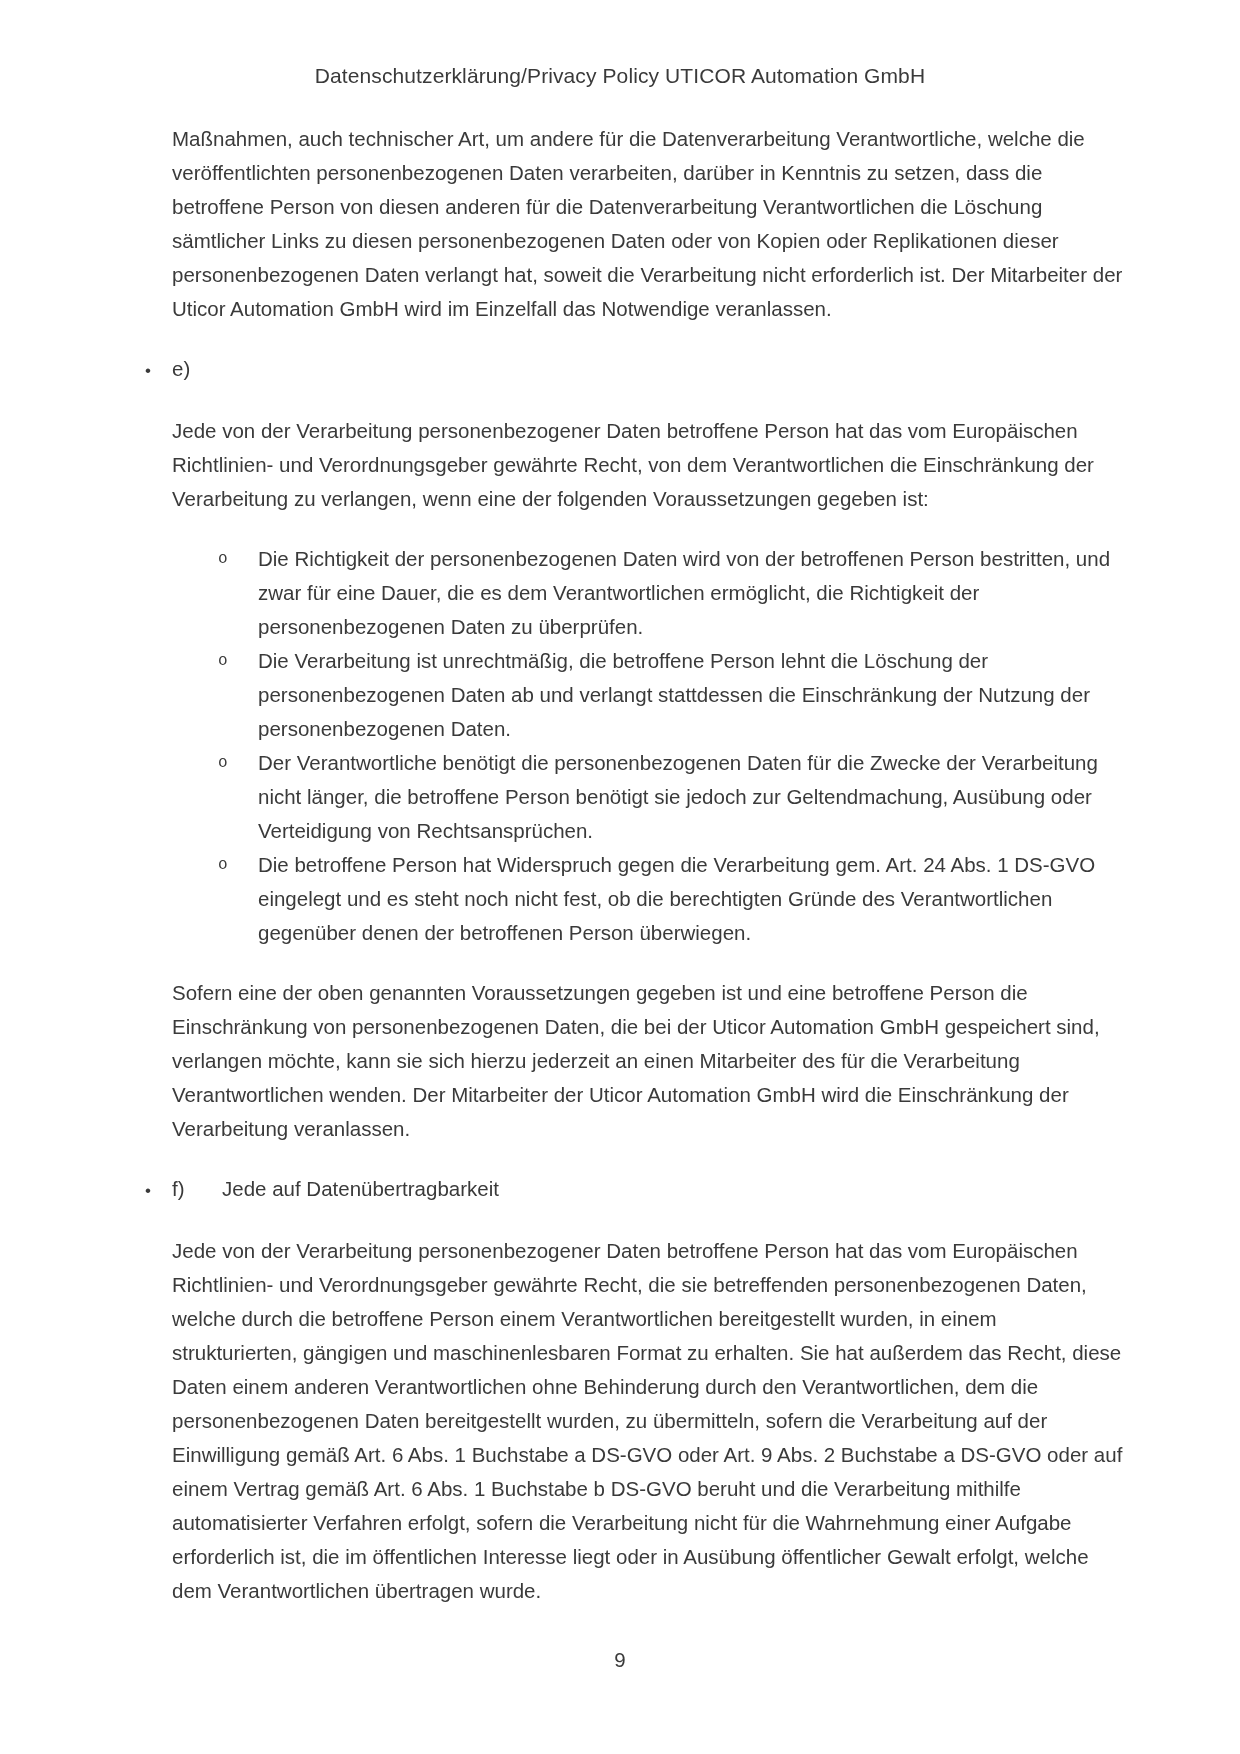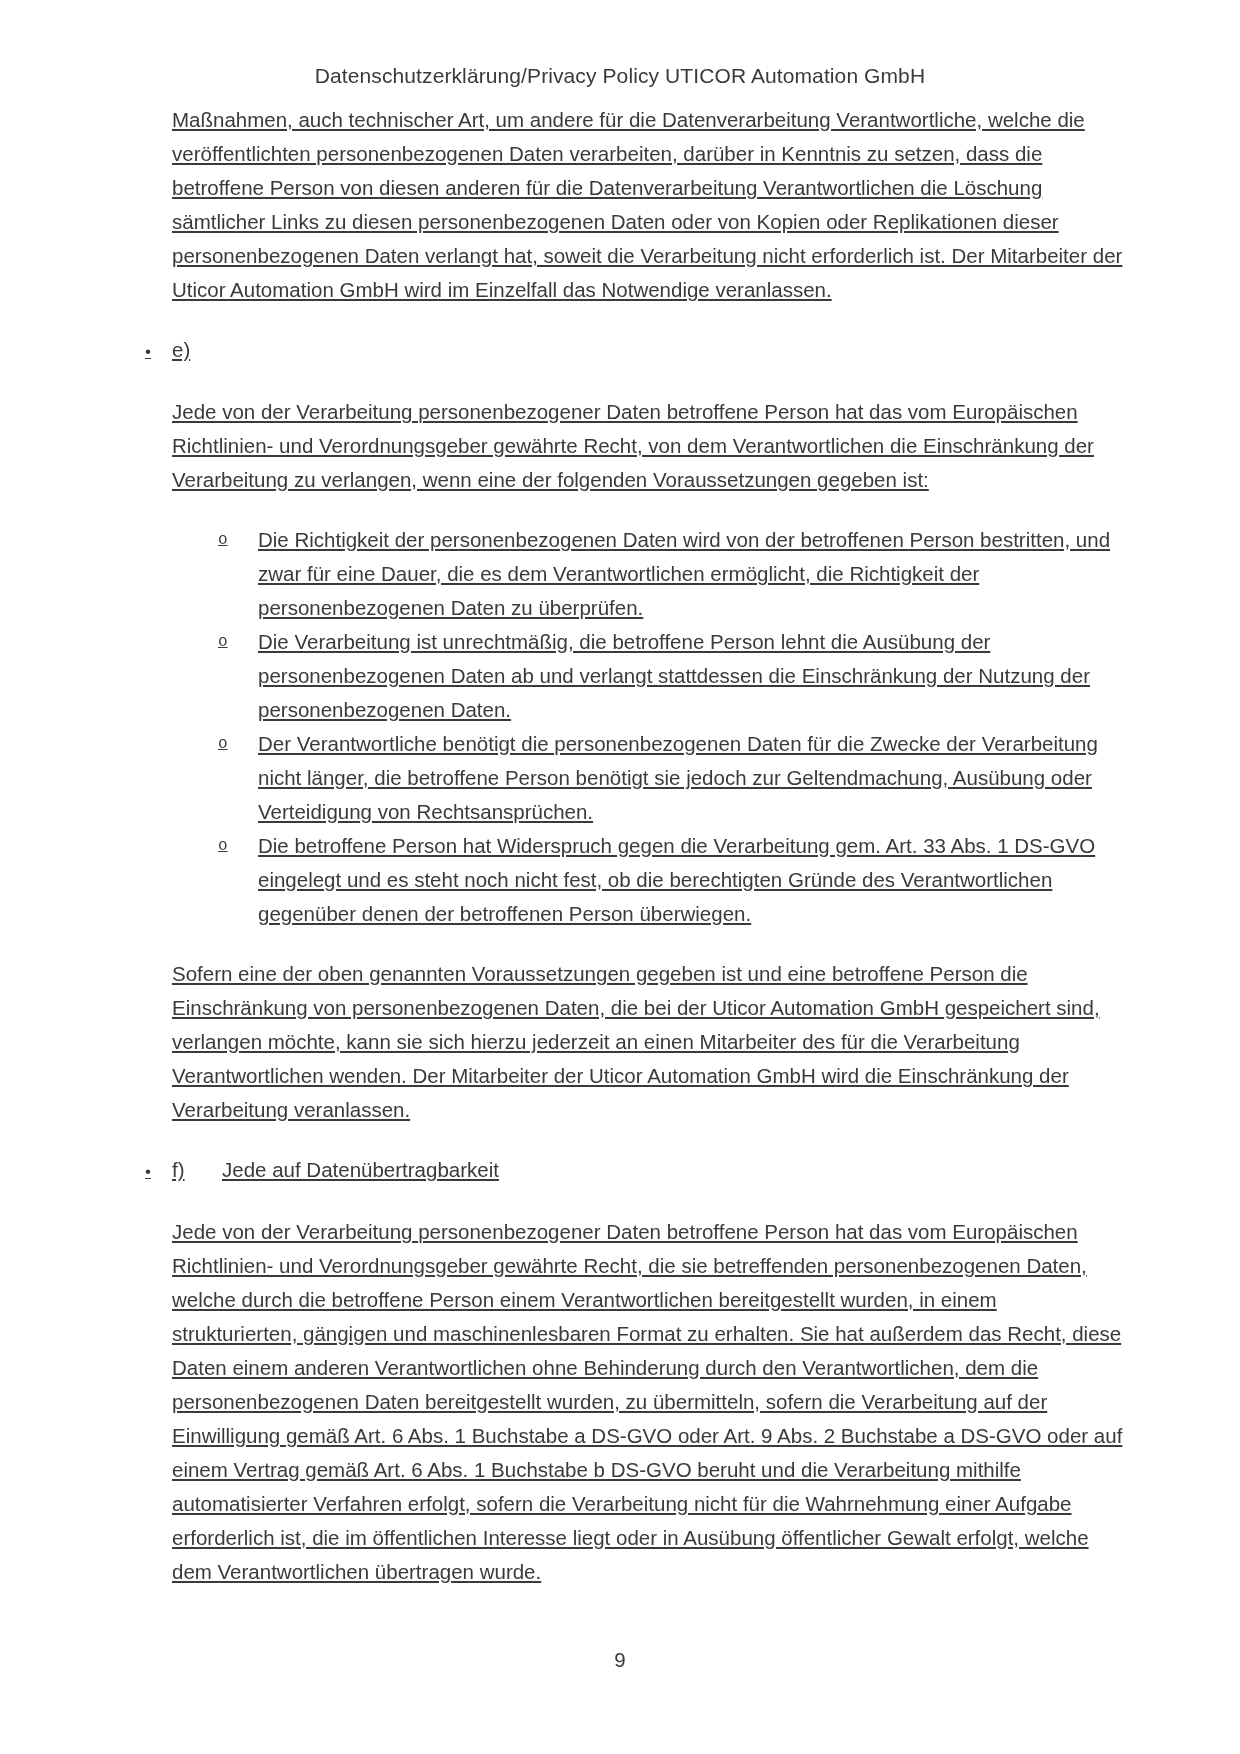--- a/index.html
+++ b/index.html
@@ -22,26 +22,25 @@
     background: #ffffff;
   }
   .doc-title {
     padding-top: 62px;
     text-align: center;
     font-size: 21px;
     line-height: 28px;
     letter-spacing: 0.1px;
   }
   .content {
-    margin-top: 13px;
+    margin-top: 32px;
     margin-left: 172px;
     width: 952px;
     font-size: 20.5px;
     line-height: 34px;
-    text-decoration: underline;
   }
   p.para {
     margin: 0 0 26px 0;
   }
   .section-head {
     display: flex;
     align-items: baseline;
     margin-left: -27px;
     margin-bottom: 26px;
   }
@@ -102,29 +101,29 @@
 
     <p class="para">Jede von der Verarbeitung personenbezogener Daten betroffene Person hat das vom Europäischen Richtlinien- und Verordnungsgeber gewährte Recht, von dem Verantwortlichen die Einschränkung der Verarbeitung zu verlangen, wenn eine der folgenden Voraussetzungen gegeben ist:</p>
 
     <div class="sub-list">
       <div class="sub-item">
         <span class="sub-marker">o</span>
         <span class="sub-text">Die Richtigkeit der personenbezogenen Daten wird von der betroffenen Person bestritten, und zwar für eine Dauer, die es dem Verantwortlichen ermöglicht, die Richtigkeit der personenbezogenen Daten zu überprüfen.</span>
       </div>
       <div class="sub-item">
         <span class="sub-marker">o</span>
-        <span class="sub-text">Die Verarbeitung ist unrechtmäßig, die betroffene Person lehnt die Ausübung der personenbezogenen Daten ab und verlangt stattdessen die Einschränkung der Nutzung der personenbezogenen Daten.</span>
+        <span class="sub-text">Die Verarbeitung ist unrechtmäßig, die betroffene Person lehnt die Löschung der personenbezogenen Daten ab und verlangt stattdessen die Einschränkung der Nutzung der personenbezogenen Daten.</span>
       </div>
       <div class="sub-item">
         <span class="sub-marker">o</span>
         <span class="sub-text">Der Verantwortliche benötigt die personenbezogenen Daten für die Zwecke der Verarbeitung nicht länger, die betroffene Person benötigt sie jedoch zur Geltendmachung, Ausübung oder Verteidigung von Rechtsansprüchen.</span>
       </div>
       <div class="sub-item">
         <span class="sub-marker">o</span>
-        <span class="sub-text">Die betroffene Person hat Widerspruch gegen die Verarbeitung gem. Art. 33 Abs. 1 DS-GVO eingelegt und es steht noch nicht fest, ob die berechtigten Gründe des Verantwortlichen gegenüber denen der betroffenen Person überwiegen.</span>
+        <span class="sub-text">Die betroffene Person hat Widerspruch gegen die Verarbeitung gem. Art. 24 Abs. 1 DS-GVO eingelegt und es steht noch nicht fest, ob die berechtigten Gründe des Verantwortlichen gegenüber denen der betroffenen Person überwiegen.</span>
       </div>
     </div>
 
     <p class="para">Sofern eine der oben genannten Voraussetzungen gegeben ist und eine betroffene Person die Einschränkung von personenbezogenen Daten, die bei der Uticor Automation GmbH gespeichert sind, verlangen möchte, kann sie sich hierzu jederzeit an einen Mitarbeiter des für die Verarbeitung Verantwortlichen wenden. Der Mitarbeiter der Uticor Automation GmbH wird die Einschränkung der Verarbeitung veranlassen.</p>
 
     <div class="section-head">
       <span class="bullet-marker">•</span>
       <span class="sec-label">f)</span>
       <span class="sec-title">Jede auf Datenübertragbarkeit</span>
     </div>

